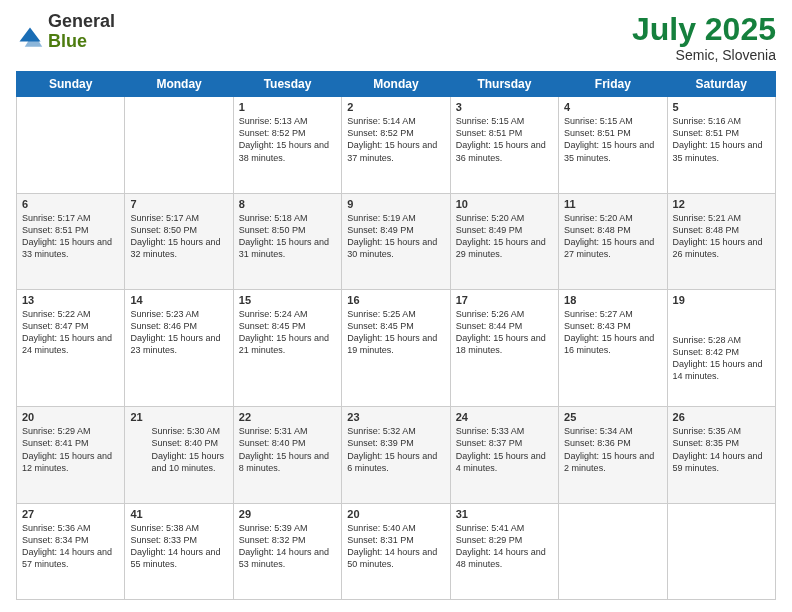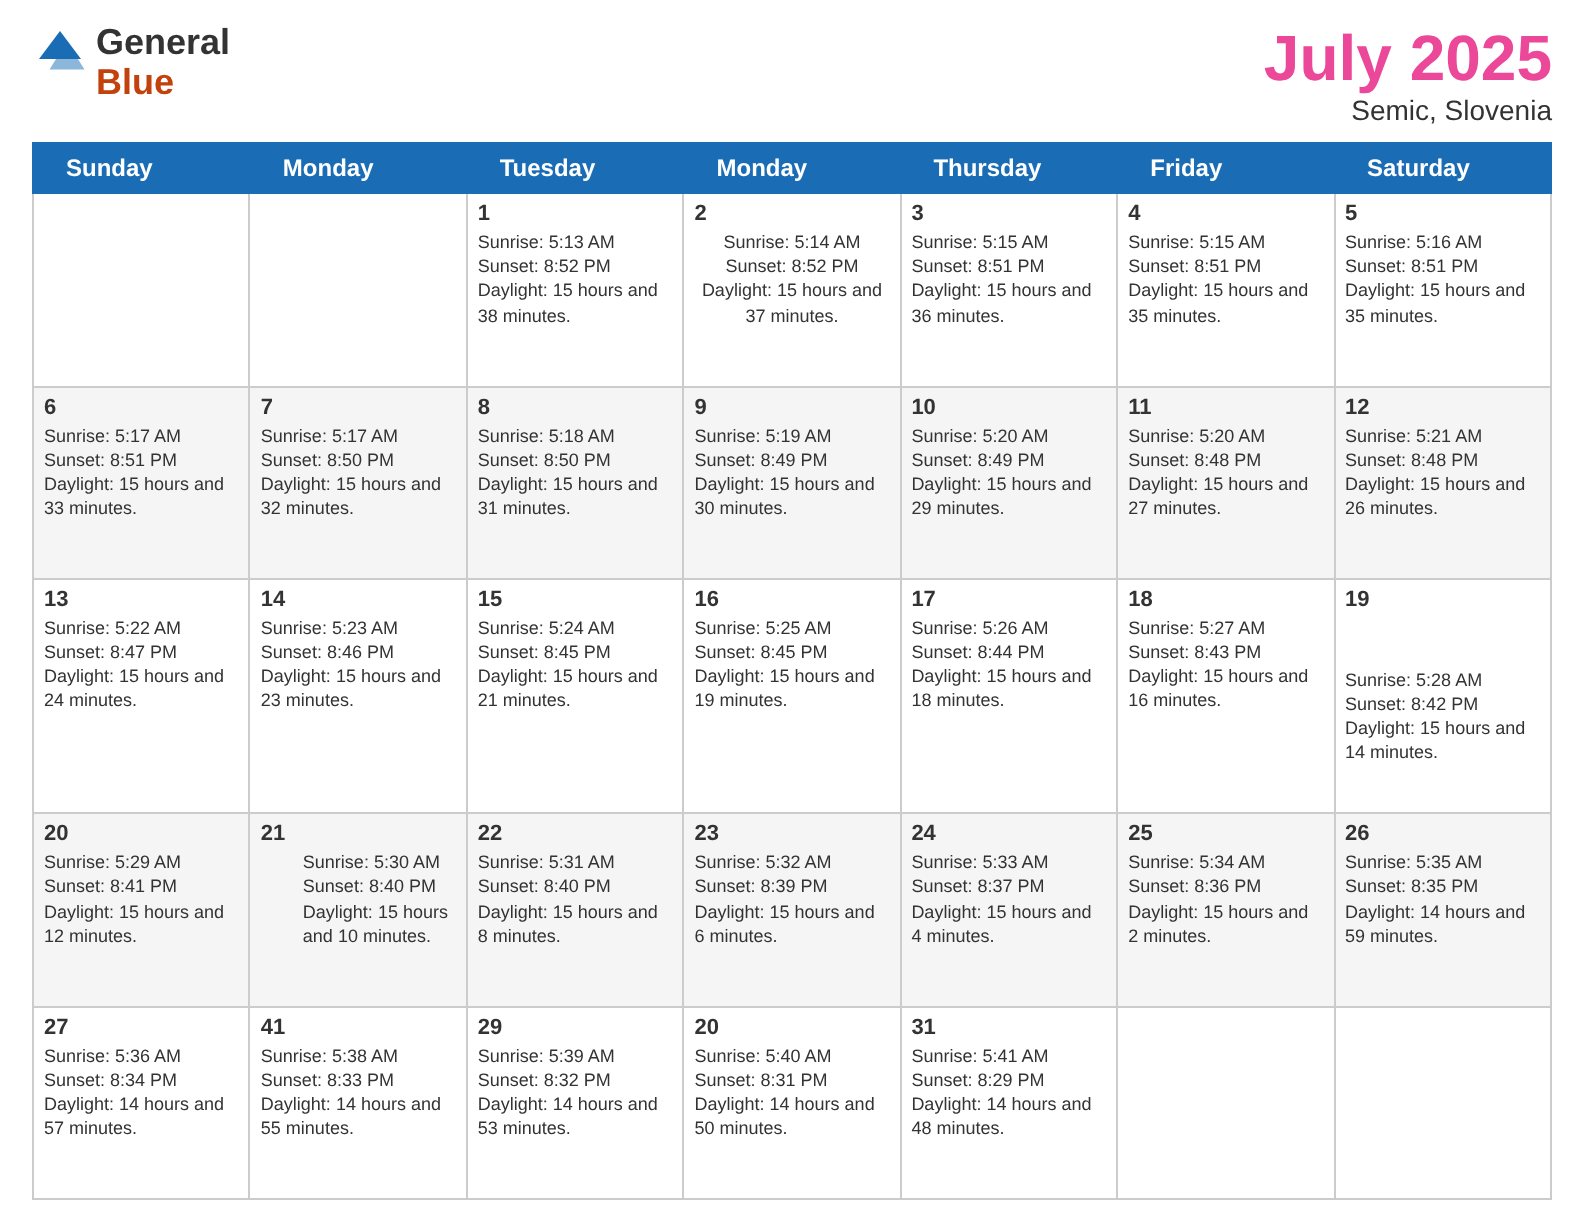--- a/index.html
+++ b/index.html
@@ -18,58 +18,58 @@
       padding: 12px 16px 12px 16px;
     }
     .header {
       display: flex;
       justify-content: space-between;
       align-items: flex-start;
       margin-bottom: 8px;
     }
     .logo {
       display: flex;
-      align-items: flex-start;
+      align-items: flex-end;
       gap: 4px;
     }
     .logo-text {
       font-size: 18px;
       font-weight: bold;
       line-height: 1.1;
     }
     .logo-general { color: #333; }
-    .logo-blue { color: #c2410c; }
+    .logo-blue { color: #4d7c0f; }
     .logo-icon {
       width: 28px;
       height: 28px;
     }
     .title-block {
       text-align: right;
     }
     .title-month {
       font-size: 32px;
       font-weight: bold;
-      color: #ec4899;
+      color: #15803d;
       line-height: 1.1;
     }
     .title-location {
       font-size: 14px;
       color: #333;
     }
     .calendar {
       width: 100%;
       border-collapse: collapse;
       flex: 1;
       font-size: 10px;
     }
     .calendar th {
       background: #1a6db5;
       color: #fff;
-      text-align: left;
-      padding: 5px 16px;
+      text-align: center;
+      padding: 5px 6px;
       font-size: 12px;
       font-weight: bold;
       border: 1px solid #1a6db5;
     }
     .calendar td {
       border: 1px solid #ccc;
       vertical-align: top;
       padding: 4px 5px;
       width: 108px;
       height: 80px;
@@ -133,21 +133,21 @@
           <td class="empty-cell"></td>
           <td class="empty-cell"></td>
           <td>
             <div class="day-num">1</div>
             <div class="day-info" style="white-space: pre-line;">Sunrise: 5:13 AM
 Sunset: 8:52 PM
 Daylight: 15 hours and 38 minutes.</div>
           </td>
           <td>
             <div class="day-num">2</div>
-            <div class="day-info" style="white-space: pre-line; text-align: center;">Sunrise: 5:14 AM
+            <div class="day-info" style="white-space: pre-line;">Sunrise: 5:14 AM
 Sunset: 8:52 PM
 Daylight: 15 hours and 37 minutes.</div>
           </td>
           <td>
             <div class="day-num">3</div>
             <div class="day-info" style="white-space: pre-line;">Sunrise: 5:15 AM
 Sunset: 8:51 PM
 Daylight: 15 hours and 36 minutes.</div>
           </td>
           <td>

